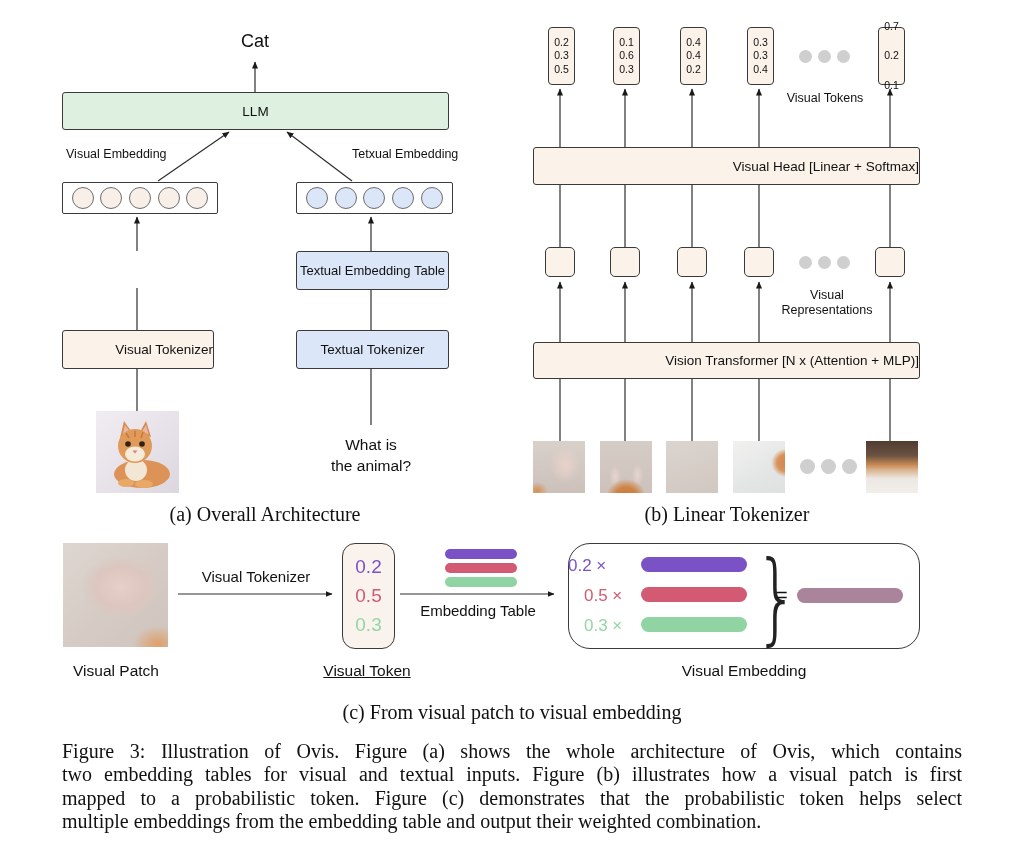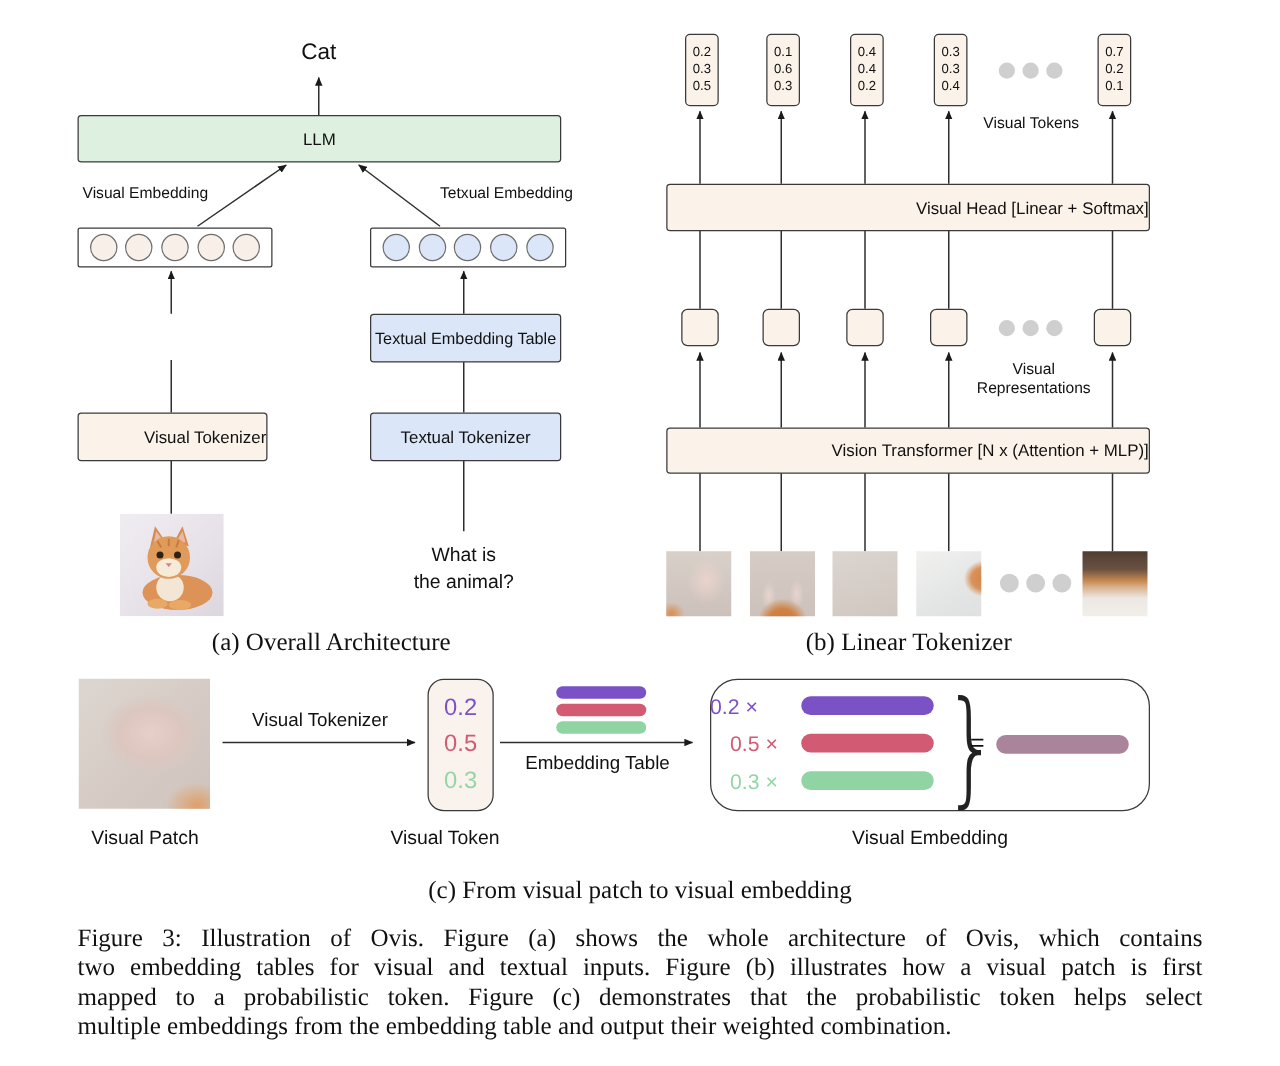--- a/index.html
+++ b/index.html
@@ -193,21 +193,21 @@
   <div class="tokenbox" style="left:680px;top:27px;">
     <span>0.4</span>
     <span>0.4</span>
     <span>0.2</span>
   </div>
   <div class="tokenbox" style="left:747px;top:27px;">
     <span>0.3</span>
     <span>0.3</span>
     <span>0.4</span>
   </div>
-  <div class="tokenbox" style="left:878px;top:27px;">
+  <div class="tokenbox" style="left:878px;top:27px;gap:16px;">
     <span>0.7</span>
     <span>0.2</span>
     <span>0.1</span>
   </div>
 
   <div class="dots" style="left:799px;top:50px;">
     <span class="dot"></span>
     <span class="dot"></span>
     <span class="dot"></span>
   </div>
@@ -256,21 +256,21 @@
 
   <div class="abs centerx" style="left:256px;top:568px;font-size:15px;">Visual Tokenizer</div>
 
   <div class="abs" style="left:342px;top:543px;width:51px;height:104px;border:1.4px solid #3a3a3a;border-radius:13px;background:#faf2ec;
               display:flex;flex-direction:column;align-items:center;justify-content:center;gap:7px;font-size:19px;font-weight:500;">
     <span class="t-purple">0.2</span>
     <span class="t-red">0.5</span>
     <span class="t-green">0.3</span>
   </div>
 
-  <div class="abs centerx" style="left:356px;top:662px;font-size:15.5px;">Visual Token</div>
+  <div class="abs centerx" style="left:367px;top:662px;font-size:15.5px;text-decoration:underline;">Visual Token</div>
 
   <div class="pill bar-purple" style="left:445px;top:549px;width:72px;height:10px;"></div>
   <div class="pill bar-red" style="left:445px;top:563px;width:72px;height:10px;"></div>
   <div class="pill bar-green" style="left:445px;top:577px;width:72px;height:10px;"></div>
 
   <div class="abs centerx" style="left:478px;top:602px;font-size:15px;">Embedding Table</div>
 
   <div class="abs" style="left:568px;top:543px;width:350px;height:104px;border:1.4px solid #3a3a3a;border-radius:22px;background:#fff;"></div>
 
   <div class="coefrow t-purple" style="left:568px;top:556px;">0.2 ×</div>

